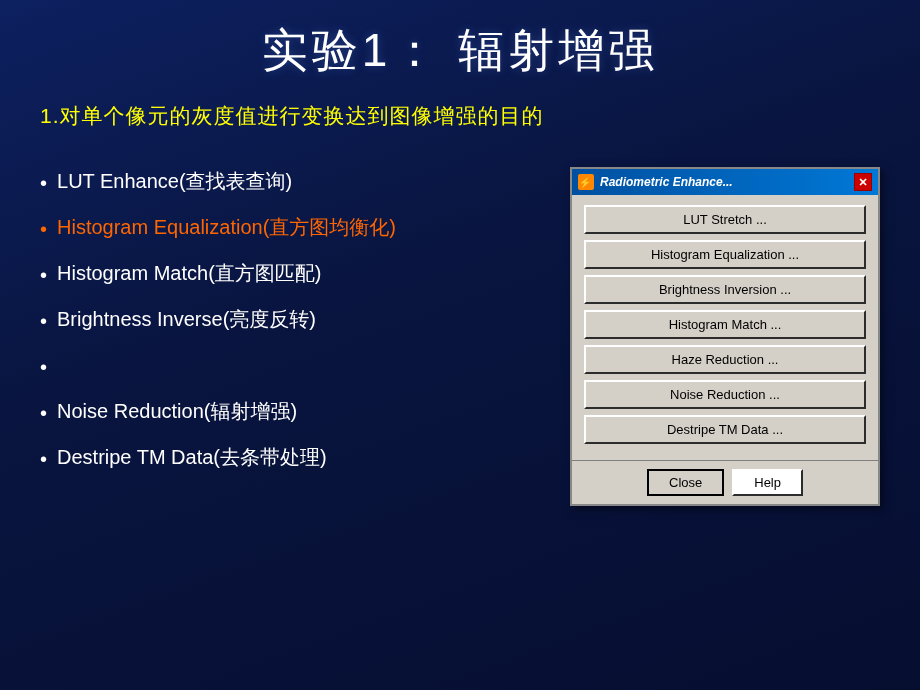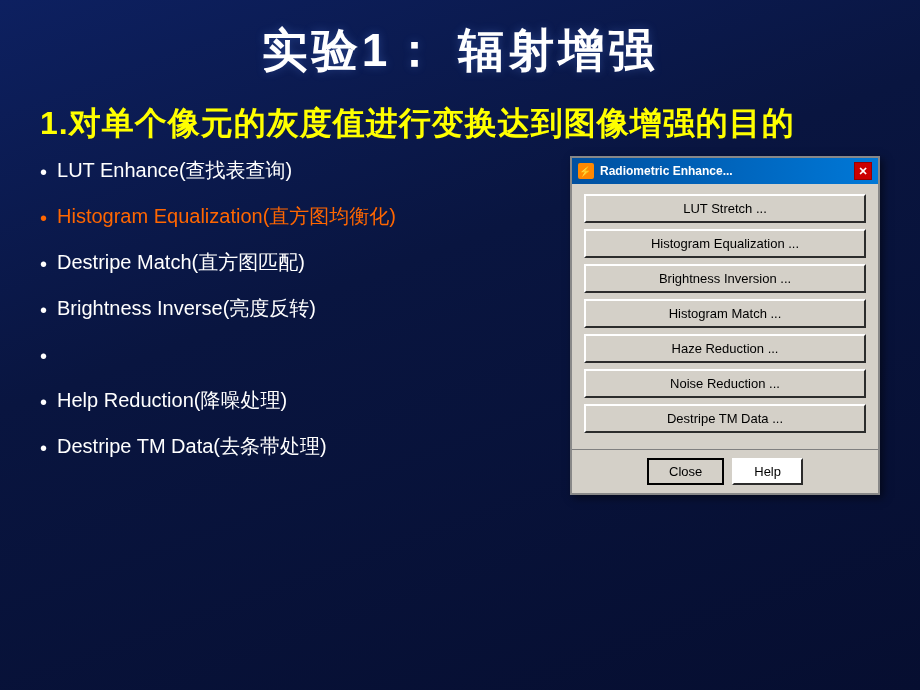--- a/index.html
+++ b/index.html
@@ -18,31 +18,31 @@
       height: 690px;
       background: linear-gradient(160deg, #0d2060 0%, #091540 40%, #060e30 100%);
       padding: 20px 40px 20px 40px;
       position: relative;
     }
 
     .title {
       text-align: center;
       color: #fff;
       font-size: 46px;
-      font-weight: bold;
+      font-weight: normal;
       margin-bottom: 20px;
       letter-spacing: 4px;
       text-shadow: 0 0 10px rgba(100,150,255,0.3);
     }
 
     .subtitle {
       color: #ffff00;
-      font-size: 32px;
-      font-weight: bold;
-      margin-bottom: 10px;
+      font-size: 21px;
+      font-weight: normal;
+      margin-bottom: 37px;
       letter-spacing: 1px;
     }
 
     .content-area {
       display: flex;
       gap: 30px;
       align-items: flex-start;
     }
 
     .bullet-list {
@@ -107,20 +107,21 @@
       justify-content: center;
       font-size: 10px;
       color: #fff;
       flex-shrink: 0;
     }
 
     .dialog-titlebar .title-text {
       flex: 1;
       font-size: 12px;
       font-weight: bold;
+      font-style: italic;
     }
 
     .dialog-titlebar .close-btn {
       width: 18px;
       height: 18px;
       background: #cc0000;
       color: #fff;
       border: 1px solid #990000;
       display: flex;
       align-items: center;
@@ -194,32 +195,32 @@
     <li>
           <span class="bullet">•</span>
           <span>LUT Enhance(查找表查询)</span>
         </li>
         <li class="highlighted">
           <span class="bullet">•</span>
           <span>Histogram Equalization(直方图均衡化)</span>
         </li>
         <li>
           <span class="bullet">•</span>
-          <span>Destripe Match(直方图匹配)</span>
+          <span>Histogram Match(直方图匹配)</span>
         </li>
         <li>
           <span class="bullet">•</span>
           <span>Brightness Inverse(亮度反转)</span>
         </li>
         <li>
           <span class="bullet">•</span>
         </li>
         <li>
           <span class="bullet">•</span>
-          <span>Help Reduction(降噪处理)</span>
+          <span>Noise Reduction(辐射增强)</span>
         </li>
         <li>
           <span class="bullet">•</span>
           <span>Destripe TM Data(去条带处理)</span>
         </li>
       </ul>
 
     <div class="dialog">
       <div class="dialog-titlebar">
         <div class="title-icon">⚡</div>

